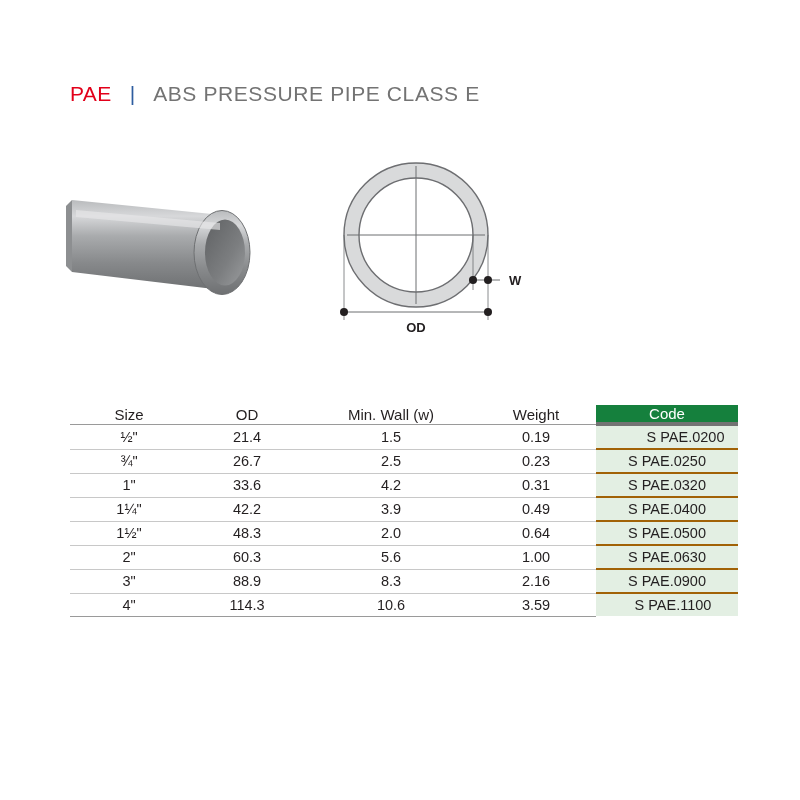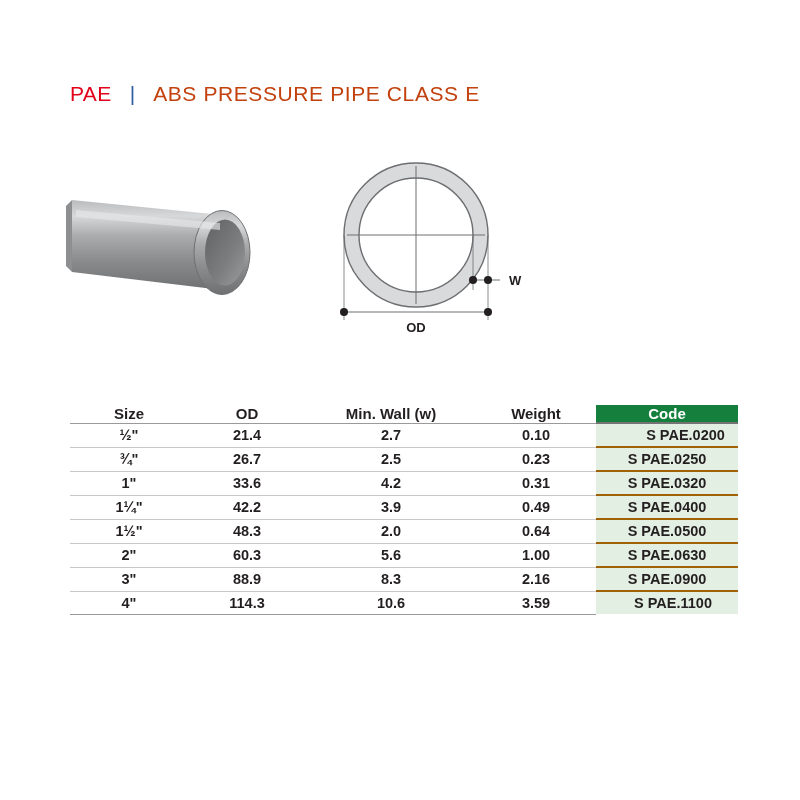--- a/index.html
+++ b/index.html
@@ -29,21 +29,21 @@
     color: #e2001a;
     font-size: 21px;
     letter-spacing: 0.4px;
   }
   .header .sep {
     color: #2e5d9f;
     font-size: 21px;
     padding: 0 18px;
   }
   .header .title {
-    color: #c2410c;
+    color: #737373;
     font-size: 21px;
     letter-spacing: 0.6px;
   }
 
   
   .illustrations {
     position: absolute;
     left: 0;
     top: 150px;
     width: 800px;
@@ -67,21 +67,21 @@
     top: 405px;
     width: 668px;
   }
   table.spec {
     border-collapse: collapse;
     width: 668px;
     font-size: 14.5px;
   }
   table.spec td, table.spec th {
     text-align: center;
-    font-weight: bold;
+    font-weight: normal;
     padding: 0;
   }
   
   col.c-size   { width: 118px; }
   col.c-od     { width: 118px; }
   col.c-wall   { width: 170px; }
   col.c-weight { width: 120px; }
   col.c-code   { width: 142px; }
 
   .hdr-top td {
@@ -110,21 +110,21 @@
     border-top: 1px solid #c8c8c8;
   }
   tr.data td.code-cell {
     background: #e3efe3;
     border-top: 2px solid #a16207;
   }
   tr.data.first td {
     border-top: 1px solid #9a9a9a;
   }
   tr.data.first td.code-cell {
-    border-top: 2px solid #737373;
+    border-top: 4px solid #737373;
     padding-left: 37px;
   }
   tr.data.last td {
     border-bottom: 1px solid #9a9a9a;
   }
   tr.data.last td.code-cell {
     border-bottom: none;
     padding-left: 12px;
   }
   .frac {
@@ -209,22 +209,22 @@
         <td>OD</td>
         <td>Min. Wall (w)</td>
         <td>Weight</td>
         <td class="code-head">Code</td>
       </tr>
     </thead>
     <tbody>
       <tr class="data first">
         <td class="frac">½"</td>
         <td>21.4</td>
-        <td>2.7</td>
-        <td>0.10</td>
+        <td>1.5</td>
+        <td>0.19</td>
         <td class="code-cell">S PAE.0200</td>
       </tr>
       <tr class="data">
         <td class="frac">¾"</td>
         <td>26.7</td>
         <td>2.5</td>
         <td>0.23</td>
         <td class="code-cell">S PAE.0250</td>
       </tr>
       <tr class="data">

